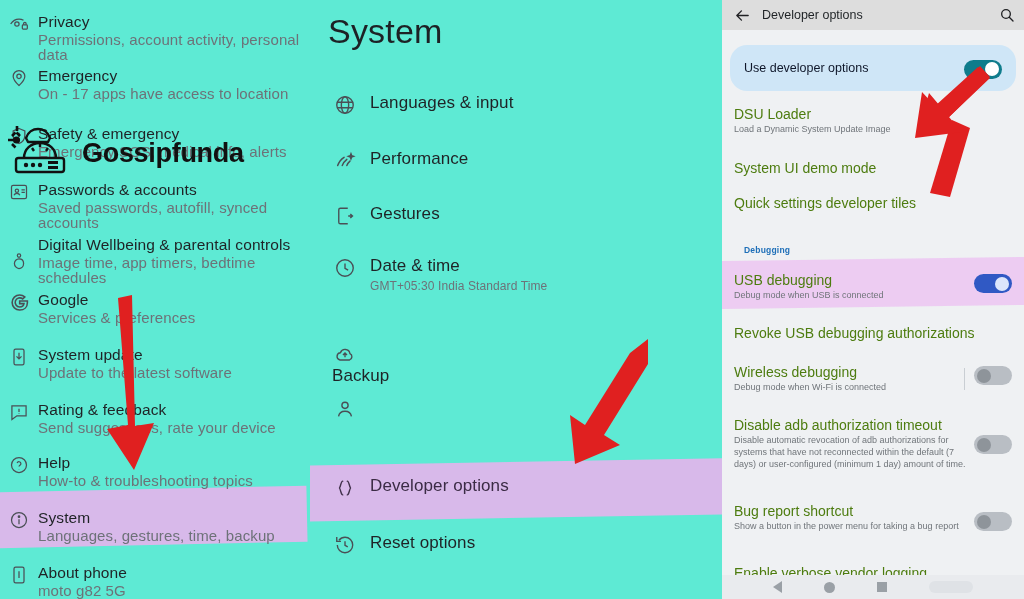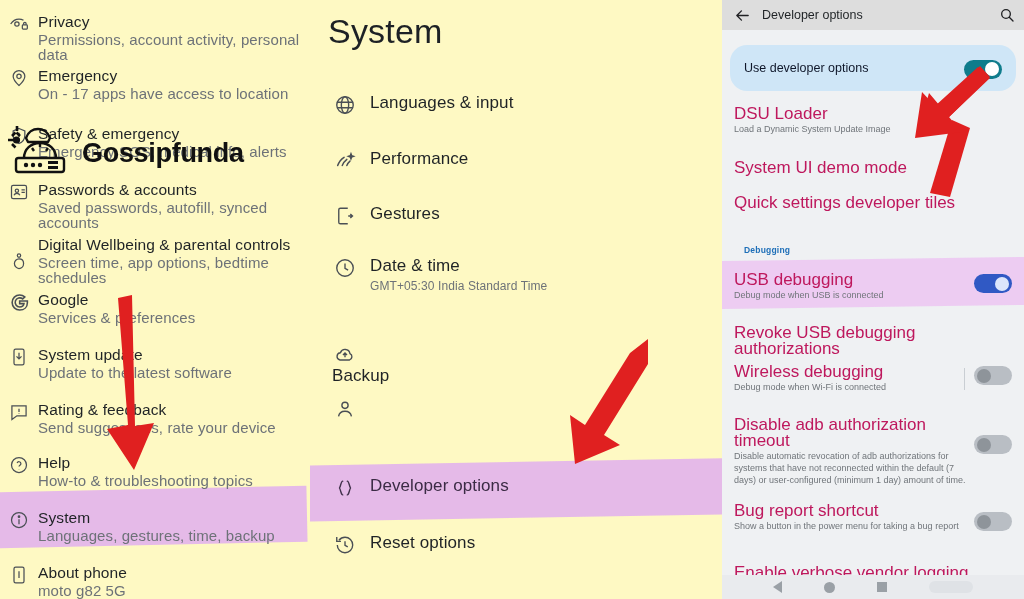--- a/index.html
+++ b/index.html
@@ -4,21 +4,21 @@
 <style>
   html,body{margin:0;padding:0;}
   body{
     width:1024px;height:599px;overflow:hidden;
     font-family:"Liberation Sans","DejaVu Sans",sans-serif;
     background:#eceff3;
   }
   .screen{position:relative;width:1024px;height:599px;display:flex;}
 
   
-  .panel{position:relative;height:599px;background:#fef9c3;overflow:hidden;}
+  .panel{position:relative;height:599px;background:#5eead4;overflow:hidden;}
   .panel-left{width:310px;}
   .panel-mid{width:412px;}
   .panel-right{width:302px;background:#eff1f3;}
 
   .row{position:absolute;display:flex;align-items:flex-start;left:0;right:0;}
   .row .ico{
     width:38px;min-width:38px;display:flex;align-items:center;justify-content:center;
     color:#4a4f55;padding-top:2px;
   }
   .row .txt{flex:1;}
@@ -59,21 +59,21 @@
   .dev-header .h-search{width:34px;display:flex;align-items:center;justify-content:center;color:#202124;}
 
   .dev-card{
     position:absolute;left:8px;right:8px;border-radius:17px;background:#cfe6f7;
     display:flex;align-items:center;padding:0 14px;box-sizing:border-box;
   }
   .dev-card .dc-label{flex:1;font-size:12.5px;color:#0f172a;}
 
   .dev-row{position:absolute;left:0;right:0;display:flex;align-items:flex-start;padding:0 12px;box-sizing:border-box;}
   .dev-row .dr-txt{flex:1;padding-right:8px;}
-  .dr-title{font-size:17px;color:#be185d;line-height:16px;}
+  .dr-title{font-size:14px;color:#4d7c0f;line-height:16px;}
   .dr-sub{font-size:9px;color:#70757a;line-height:12px;margin-top:1px;}
   .section-label{position:absolute;font-size:8.5px;color:#1e6fb8;font-weight:bold;letter-spacing:.2px;}
 
   
   .toggle{width:38px;min-width:38px;height:19px;border-radius:10px;position:relative;margin-top:2px;}
   .toggle .knob{position:absolute;top:2.5px;width:14px;height:14px;border-radius:50%;background:#fff;}
   .toggle.on-teal{background:#0f7c8c;}
   .toggle.on-teal .knob{right:3px;}
   .toggle.on-blue{background:#3059c4;}
   .toggle.on-blue .knob{right:3px;background:#dbe6fb;}
@@ -157,21 +157,21 @@
 
     <div class="row" style="top:235px;align-items:center;">
       <div class="ico">
         <svg width="20" height="20" viewBox="0 0 24 24" fill="none" stroke="currentColor" stroke-width="1.5">
           <circle cx="12" cy="5.5" r="2"></circle>
             <path d="M12 9.5c-3 0-5.5 2.5-5.5 5.5S9 21 12 21s5.5-2.5 5.5-6-2.5-5.5-5.5-5.5z"></path>
         </svg>
       </div>
       <div class="txt">
         <div class="title">Digital Wellbeing &amp; parental controls</div>
-        <div class="sub">Screen time, app options, bedtime schedules</div>
+        <div class="sub">Image time, app timers, bedtime schedules</div>
       </div>
     </div>
 
     <div class="row" style="top:290px;">
       <div class="ico">
         <svg width="21" height="21" viewBox="0 0 24 24" fill="none" stroke="currentColor" stroke-width="1.8">
           <path d="M21 12.2c0 5-3.6 8.4-8.8 8.4A8.6 8.6 0 1112.2 3.4c2.3 0 4.3.85 5.8 2.2l-2.4 2.3a5.2 5.2 0 10-3.4 9.2c2.7 0 4.5-1.6 4.9-3.8h-4.9v-3.1H21z"></path>
         </svg>
       </div>
       <div class="txt">

